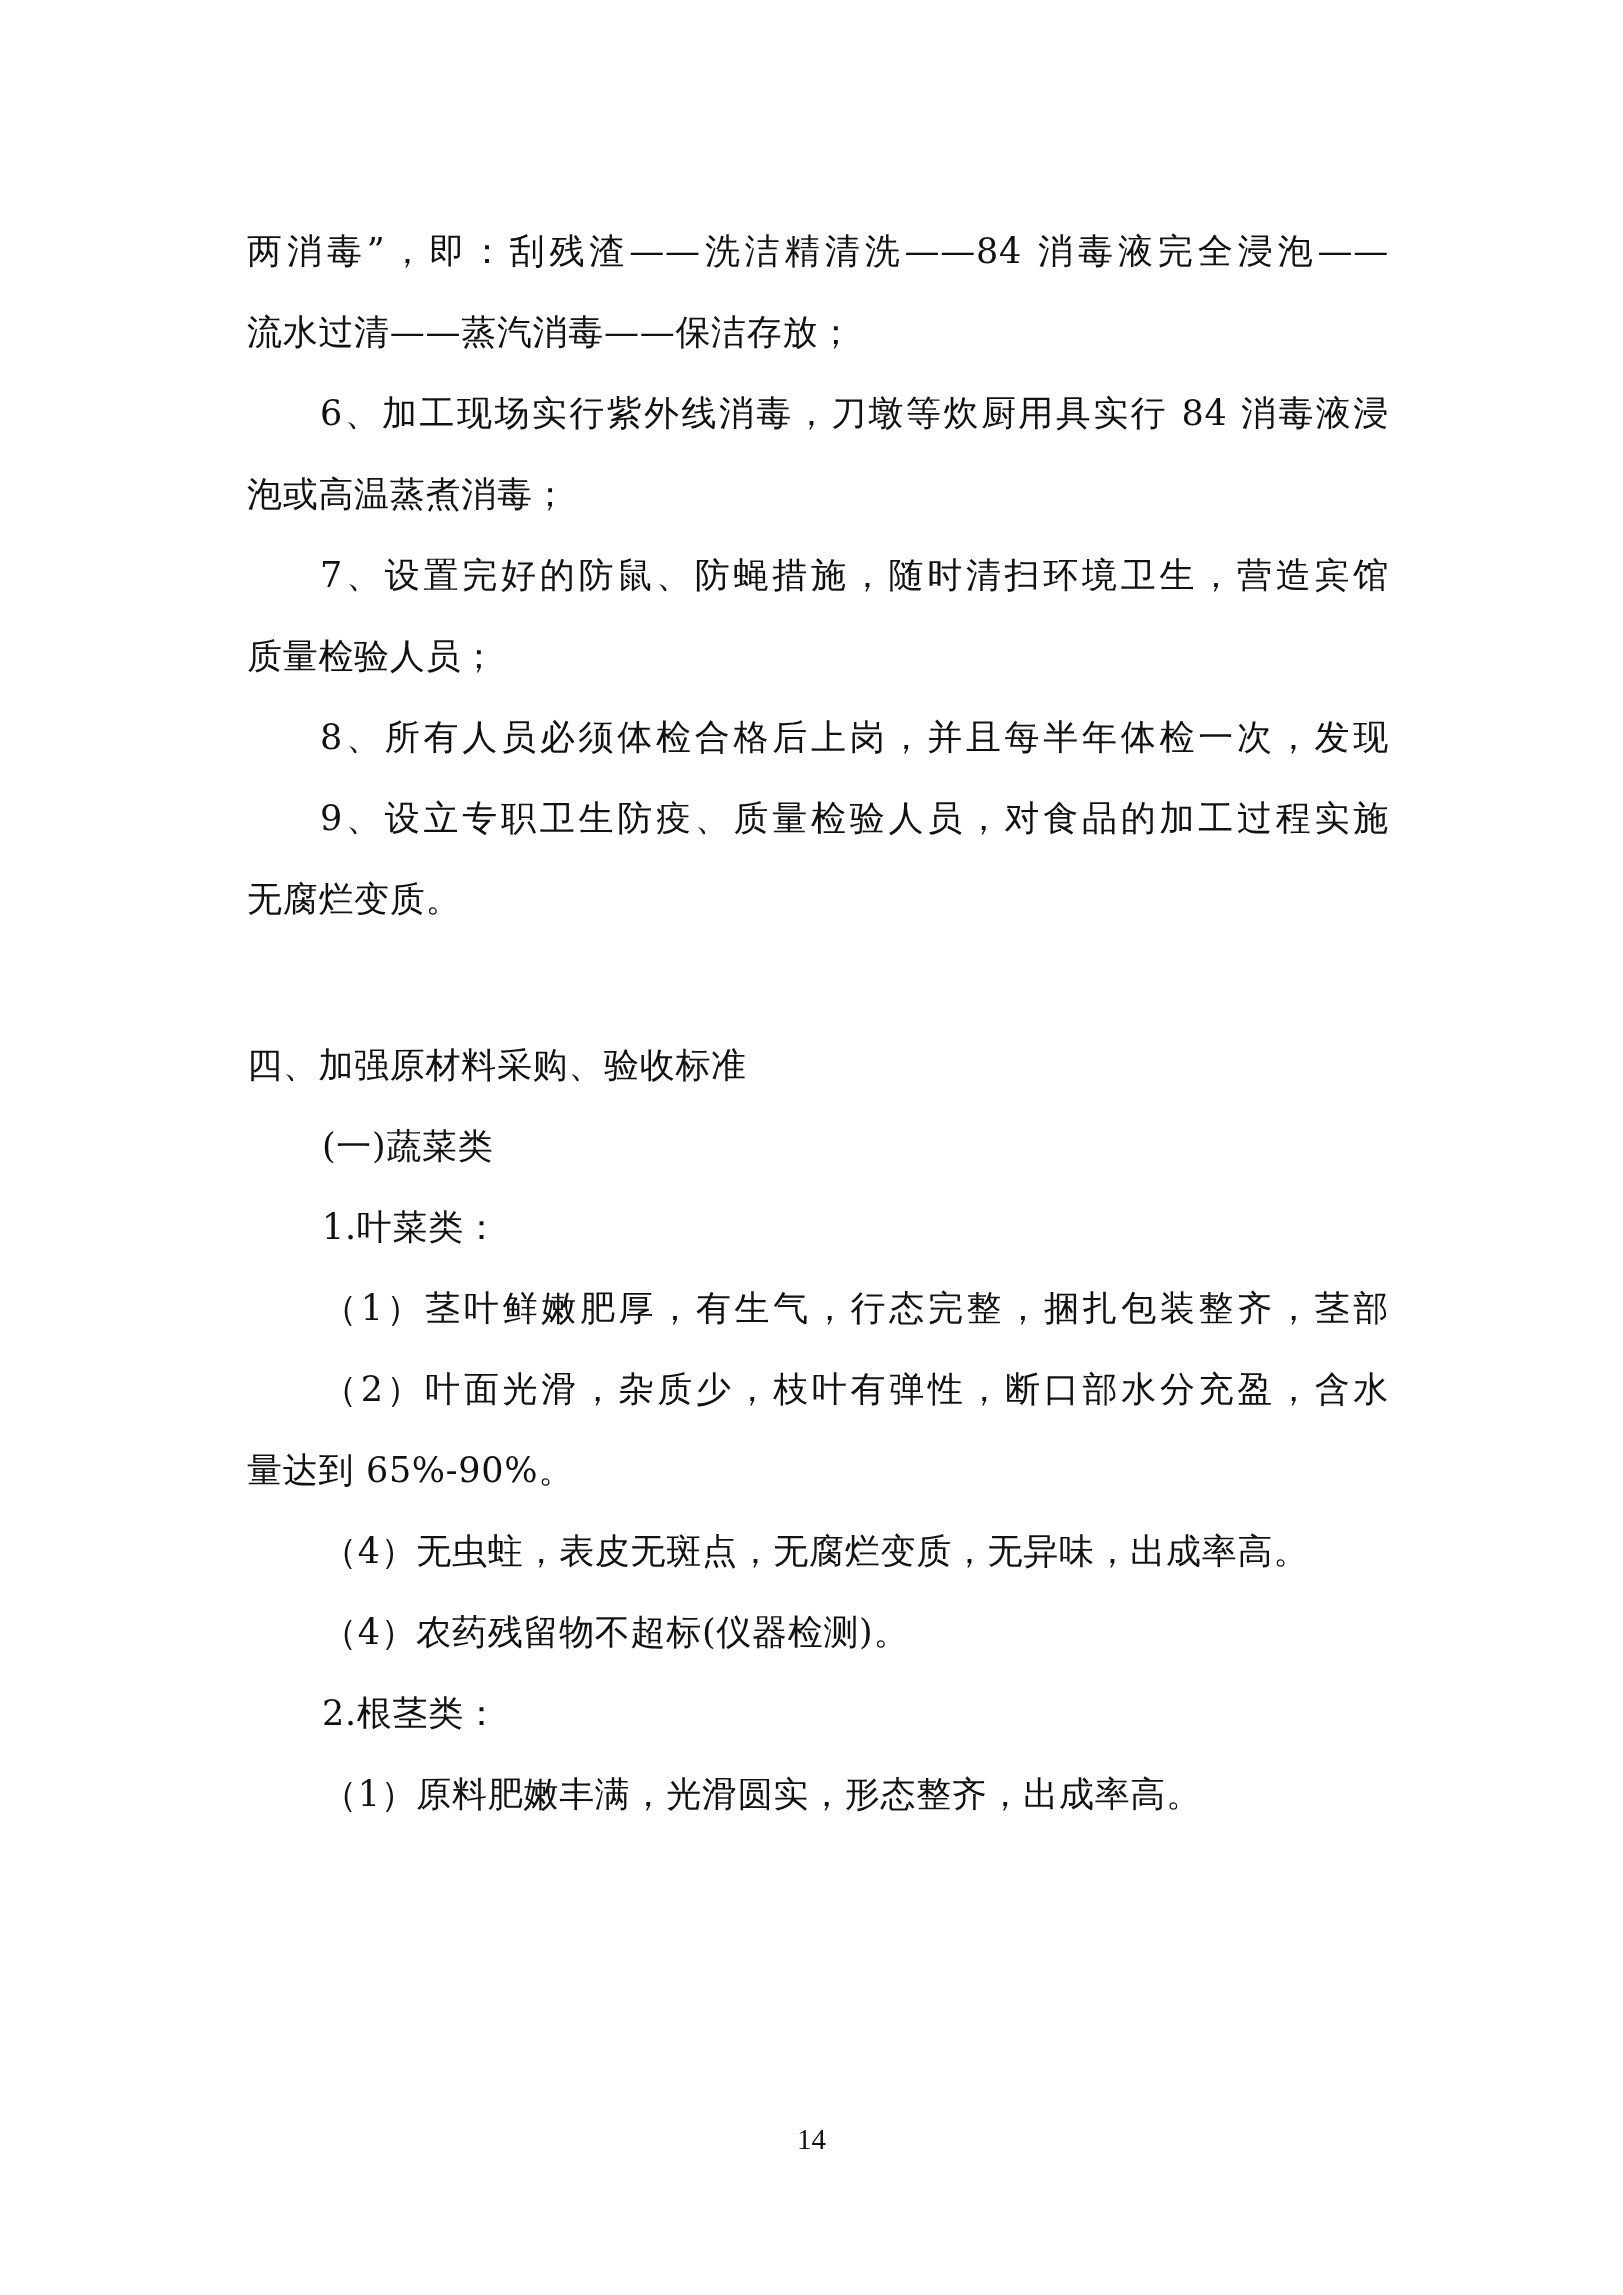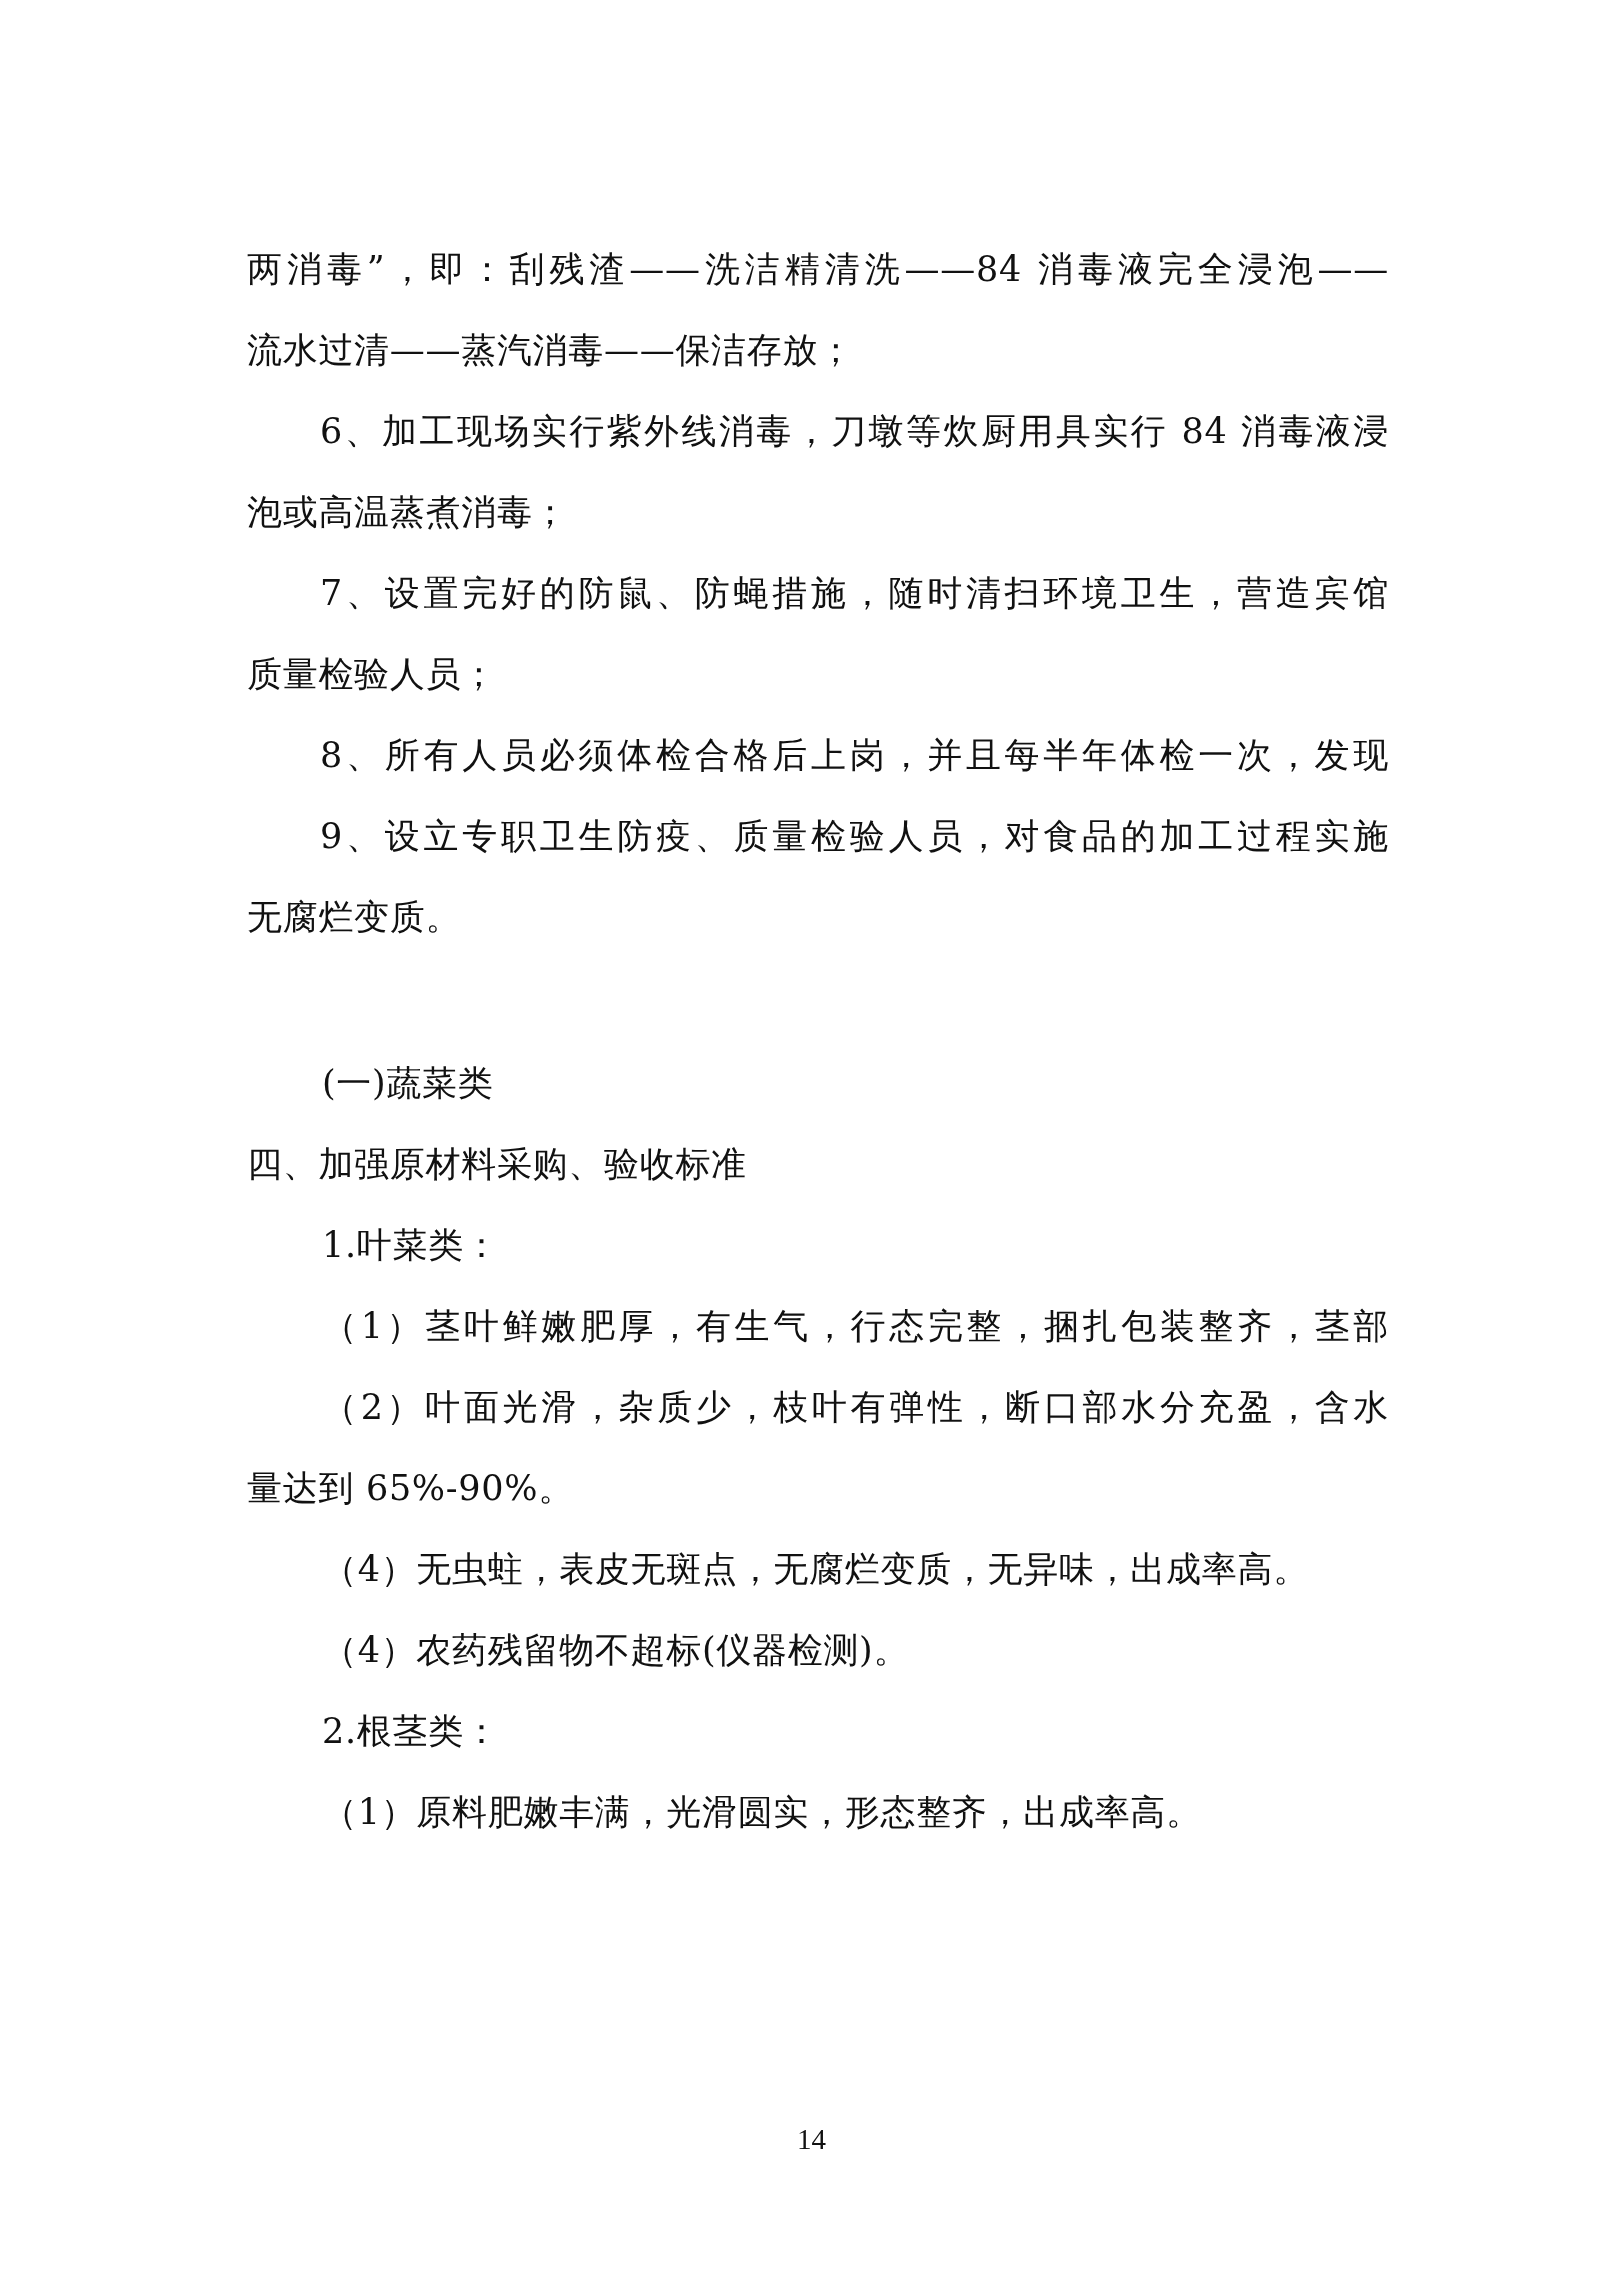--- a/index.html
+++ b/index.html
@@ -7,21 +7,21 @@
     width: 1623px;
     height: 2295px;
     position: relative;
     overflow: hidden;
     font-family: "DejaVu Serif", "Liberation Serif", serif;
     color: #111111;
   }
   .page {
     position: absolute;
     left: 247px;
-    top: 229px;
+    top: 211px;
     width: 1142px;
   }
   .line {
     font-size: 35px;
     line-height: 81px;
     height: 81px;
     white-space: nowrap;
     letter-spacing: 0.7px;
   }
   .just { text-align-last: justify; text-align: justify; }
@@ -51,22 +51,22 @@
   <div class="line just indent-num">7、设置完好的防鼠、防蝇措施，随时清扫环境卫生，营造宾馆</div>
   <div class="line">质量检验人员；</div>
 
   <div class="line just indent-num">8、所有人员必须体检合格后上岗，并且每半年体检一次，发现</div>
 
   <div class="line just indent-num">9、设立专职卫生防疫、质量检验人员，对食品的加工过程实施</div>
   <div class="line">无腐烂变质。</div>
 
   <div class="gap"></div>
 
+  <div class="line">四、加强原材料采购、验收标准</div>
   <div class="line indent">(一)蔬菜类</div>
-  <div class="line">四、加强原材料采购、验收标准</div>
   <div class="line indent">1.叶菜类：</div>
 
   <div class="line just indent">（1）茎叶鲜嫩肥厚，有生气，行态完整，捆扎包装整齐，茎部</div>
 
   <div class="line just indent">（2）叶面光滑，杂质少，枝叶有弹性，断口部水分充盈，含水</div>
   <div class="line">量达到 65%-90%。</div>
 
   <div class="line indent">（4）无虫蛀，表皮无斑点，无腐烂变质，无异味，出成率高。</div>
   <div class="line indent">（4）农药残留物不超标(仪器检测)。</div>
 

